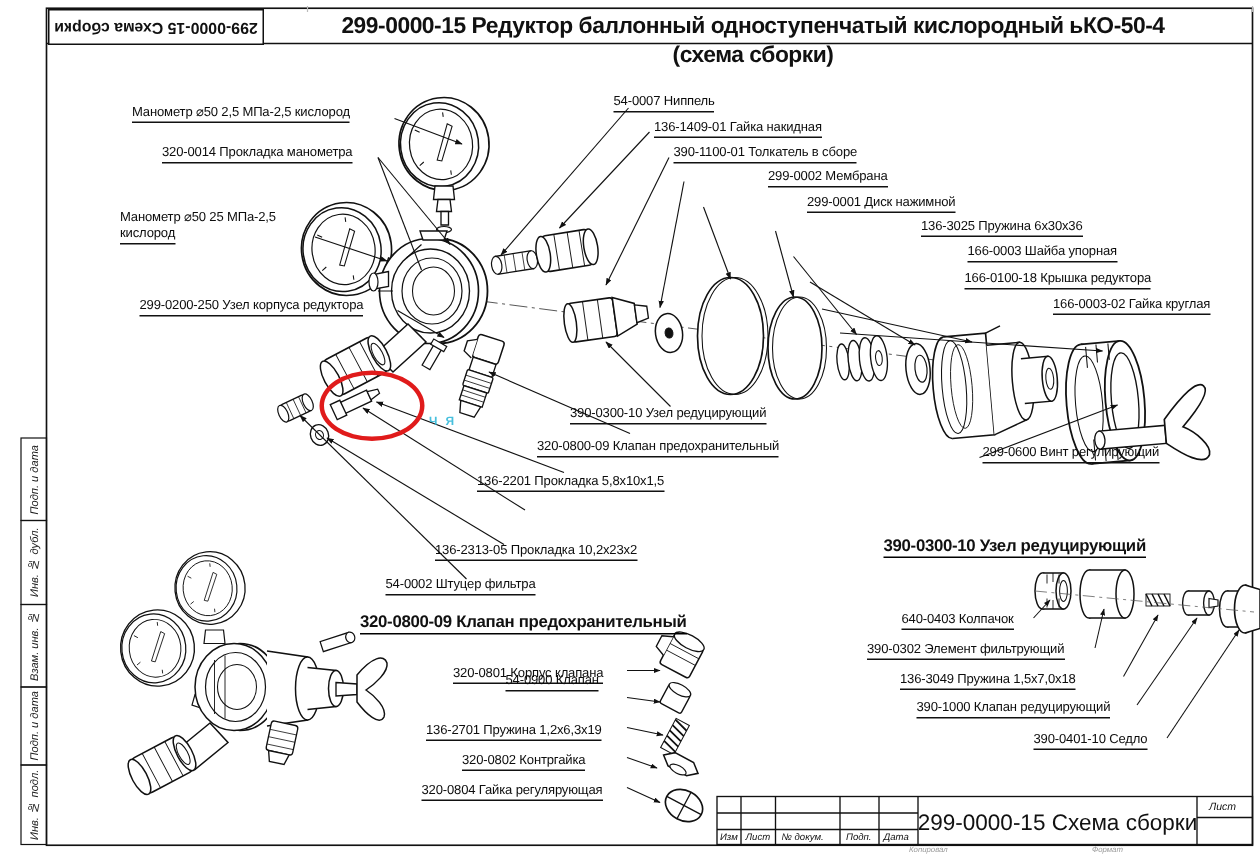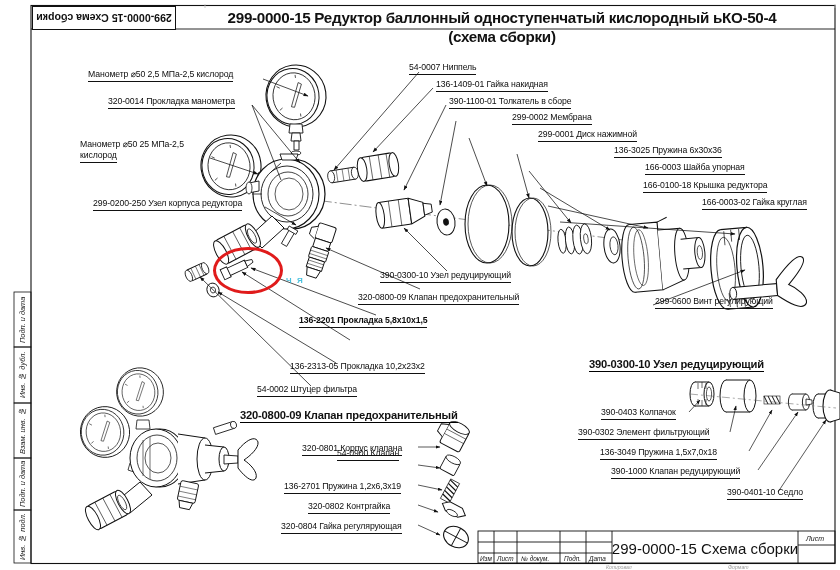--- a/index.html
+++ b/index.html
@@ -455,37 +455,37 @@
   <div class="lbl u" style="left:512px;top:112px;">299-0002 Мембрана</div>
   <div class="lbl u" style="left:538px;top:129px;">299-0001 Диск нажимной</div>
   <div class="lbl u" style="left:614px;top:145px;">136-3025 Пружина 6х30х36</div>
   <div class="lbl u" style="left:645px;top:162px;">166-0003 Шайба упорная</div>
   <div class="lbl u" style="left:643px;top:180px;">166-0100-18 Крышка редуктора</div>
   <div class="lbl u" style="left:662px;top:197px;margin-left:40px;">166-0003-02 Гайка круглая</div>
   <div class="lbl u" style="left:655px;top:296px;">299-0600 Винт регулирующий</div>
 
   <div class="lbl u" style="left:380px;top:270px;">390-0300-10 Узел редуцирующий</div>
   <div class="lbl u" style="left:358px;top:292px;">320-0800-09 Клапан предохранительный</div>
-  <div class="lbl u" style="left:299px;top:315px;font-weight:bold;">136-2201 Прокладка 5,8х10х1,5</div>
+  <div class="lbl u" style="left:318px;top:315px;">136-2201 Прокладка 5,8х10х1,5</div>
   <div class="lbl u" style="left:290px;top:361px;">136-2313-05 Прокладка 10,2х23х2</div>
   <div class="lbl u" style="left:257px;top:384px;">54-0002 Штуцер фильтра</div>
 
   <div class="sect" style="left:240px;top:409px;">320-0800-09 Клапан предохранительный</div>
   <div class="lbl u" style="left:302px;top:443px;">320-0801 Корпус клапана</div>
   <div class="lbl u" style="left:337px;top:448px;">54-0900 Клапан</div>
   <div class="lbl u" style="left:284px;top:481px;">136-2701 Пружина 1,2х6,3х19</div>
   <div class="lbl u" style="left:308px;top:501px;">320-0802 Контргайка</div>
   <div class="lbl u" style="left:281px;top:521px;">320-0804 Гайка регулярующая</div>
 
   <div class="sect" style="left:589px;top:358px;">390-0300-10 Узел редуцирующий</div>
-  <div class="lbl u" style="left:601px;top:407px;">390-0403 Колпачок</div>
+  <div class="lbl u" style="left:601px;top:407px;">640-0403 Колпачок</div>
   <div class="lbl u" style="left:578px;top:427px;">390-0302 Элемент фильтрующий</div>
   <div class="lbl u" style="left:600px;top:447px;">136-3049 Пружина 1,5х7,0х18</div>
   <div class="lbl u" style="left:611px;top:466px;">390-1000 Клапан редуцирующий</div>
-  <div class="lbl u" style="left:727px;top:487px;text-align:right;">390-0401-10 Седло</div>
+  <div class="lbl u" style="left:689px;top:487px;text-align:right;">390-0401-10 Седло</div>
 
   <div class="tbtxt" style="left:480px;top:555px;">Изм</div>
   <div class="tbtxt" style="left:497px;top:555px;">Лист</div>
   <div class="tbtxt" style="left:521px;top:555px;">№ докум.</div>
   <div class="tbtxt" style="left:564px;top:555px;">Подп.</div>
   <div class="tbtxt" style="left:589px;top:555px;">Дата</div>
   <div class="tbtxt" style="left:806px;top:535px;font-size:7px;">Лист</div>
   <div id="tb-main">299-0000-15 Схема сборки</div>
   <div class="tb-foot" style="left:606px;top:564px;">Копировал</div>
   <div class="tb-foot" style="left:728px;top:564px;">Формат</div>

